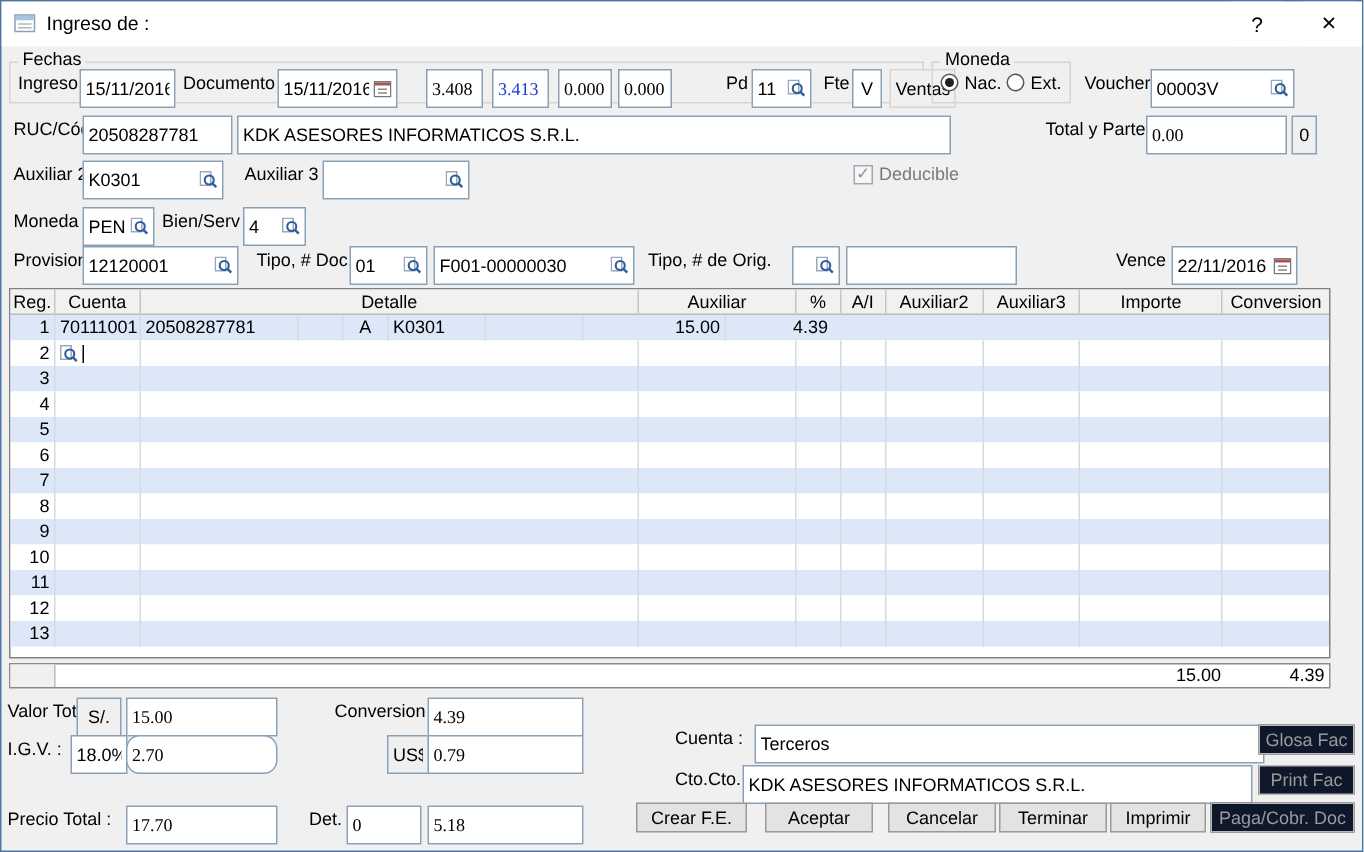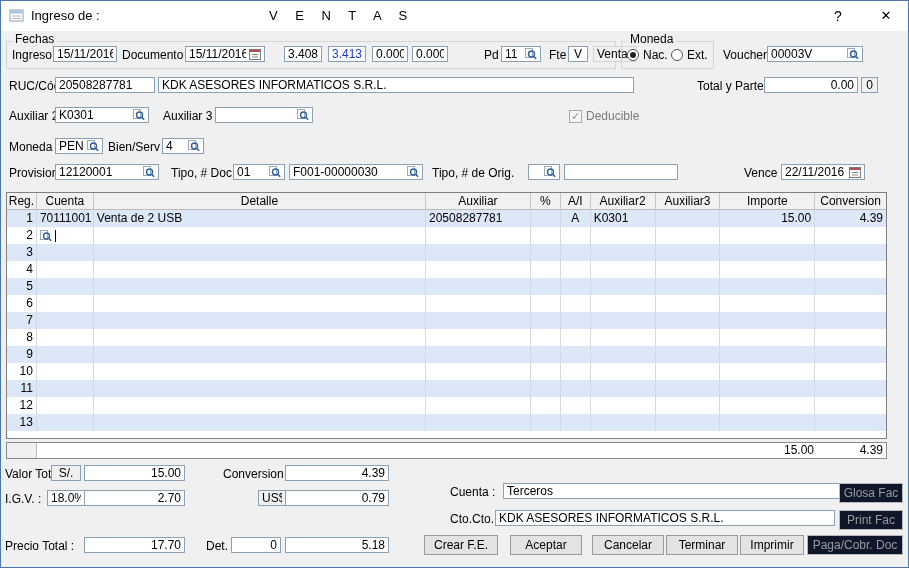--- a/index.html
+++ b/index.html
@@ -16,25 +16,25 @@
   .title-main{position:absolute;left:268px;top:0;line-height:30px;font-size:13px;letter-spacing:7px;}
   .cap-btn{position:absolute;top:0;width:34px;height:30px;border:none;background:#ffffff;font-size:14px;line-height:30px;text-align:center;padding:0;cursor:default;font-family:inherit;}
   .cap-help{left:820px;}
   .cap-close{left:868px;font-size:13px;}
   
   .groupbox{position:absolute;border:1px solid #d5d5d5;}
   .gb-label{position:absolute;background:#f0f0f0;padding:0 3px;font-size:12px;line-height:12px;}
   
   .lbl{position:absolute;line-height:18px;white-space:nowrap;}
   .field{
-    position:absolute;height:16px;background:#ffffff;border:1px solid #8aa0b5;
+    position:absolute;height:26px;background:#ffffff;border:1px solid #8aa0b5;
     display:flex;align-items:center;padding:0 3px;overflow:hidden;
   }
   .field .fval{flex:1;line-height:15px;white-space:nowrap;overflow:hidden;}
-  .field.num .fval{text-align:right;}
+  .field.num .fval{font-family:Liberation Serif, serif;}
   .field.ctr .fval{text-align:center;}
   .field.gray{background:#f0f0f0;}
   .field.flat{border-color:#d5d5d5;background:#f0f0f0;}
   .field .blue{color:#1f3bd4;}
   .icon-slot{flex:0 0 13px;width:13px;height:13px;display:flex;align-items:center;justify-content:center;margin-left:2px;}
   
   .radio-wrap{position:absolute;display:flex;align-items:center;height:14px;}
   .radio{width:12px;height:12px;border:1px solid #555;border-radius:50%;background:#fff;position:relative;margin-right:4px;flex:0 0 12px;}
   .radio.checked::after{content:'';position:absolute;left:2px;top:2px;width:6px;height:6px;border-radius:50%;background:#222;}
   .chk-wrap{position:absolute;display:flex;align-items:center;height:14px;}
@@ -75,21 +75,20 @@
   <div class="titlebar">
     <span class="title-icon">
       <svg width="16" height="16" viewBox="0 0 16 16">
           <rect x="1" y="2" width="13" height="11" fill="#ffffff" stroke="#8aa0b8"></rect>
           <rect x="1.5" y="2.5" width="12" height="3" fill="#a8c4e0"></rect>
           <line x1="3" y1="8" x2="12" y2="8" stroke="#b0b8c0"></line>
           <line x1="3" y1="10.5" x2="12" y2="10.5" stroke="#b0b8c0"></line>
         </svg>
     </span>
     <span class="title-prefix">Ingreso de :</span>
-    <span class="title-main">V E N T A S</span>
     <button class="cap-btn cap-help">?</button>
     <button class="cap-btn cap-close">✕</button>
   </div>
 
   <div class="groupbox" style="left:5px;top:40px;width:610px;height:28px;"></div>
   <span class="gb-label" style="left:11px;top:32px;text-align:right;">Fechas</span>
 
   <span class="lbl" style="left:11px;top:45px;">Ingreso</span>
   <span class="field" style="left:52px;top:45px;width:64px;">
     <span class="fval">15/11/2016</span>
@@ -298,21 +297,20 @@
       <div class="gh col-ai">A/I</div>
       <div class="gh col-aux2">Auxiliar2</div>
       <div class="gh col-aux3">Auxiliar3</div>
       <div class="gh col-importe">Importe</div>
       <div class="gh col-conversion">Conversion</div>
     </div>
     <div id="grid-body">
         <div class="grid-row stripe">
           <div class="gc col-reg">1</div>
           <div class="gc col-cuenta">70111001</div>
-          <div class="gc col-detalle">Venta de 2 USB</div>
           <div class="gc col-auxiliar">20508287781</div>
           <div class="gc col-pct"></div>
           <div class="gc col-ai">A</div>
           <div class="gc col-aux2">K0301</div>
           <div class="gc col-aux3"></div>
           <div class="gc col-importe">15.00</div>
           <div class="gc col-conversion">4.39</div>
         </div>
         <div class="grid-row">
           <div class="gc col-reg">2</div>
@@ -490,21 +488,21 @@
   </span>
   <span class="lbl" style="left:222px;top:464px;">Conversion</span>
   <span class="field num" style="left:284px;top:464px;width:104px;">
     <span class="fval">4.39</span>
   </span>
 
   <span class="lbl" style="left:4px;top:489px;">I.G.V. :</span>
   <span class="field ctr" style="left:46px;top:489px;width:38px;">
     <span class="fval">18.0%</span>
   </span>
-  <span class="field num" style="left:83px;top:489px;width:101px;">
+  <span class="field num" style="left:83px;top:489px;width:101px;border-radius:9px;">
     <span class="fval">2.70</span>
   </span>
   <span class="field ctr gray" style="left:257px;top:489px;width:28px;">
     <span class="fval">US$</span>
   </span>
   <span class="field num" style="left:284px;top:489px;width:104px;">
     <span class="fval">0.79</span>
   </span>
 
   <span class="lbl" style="left:4px;top:536px;">Precio Total :</span>

